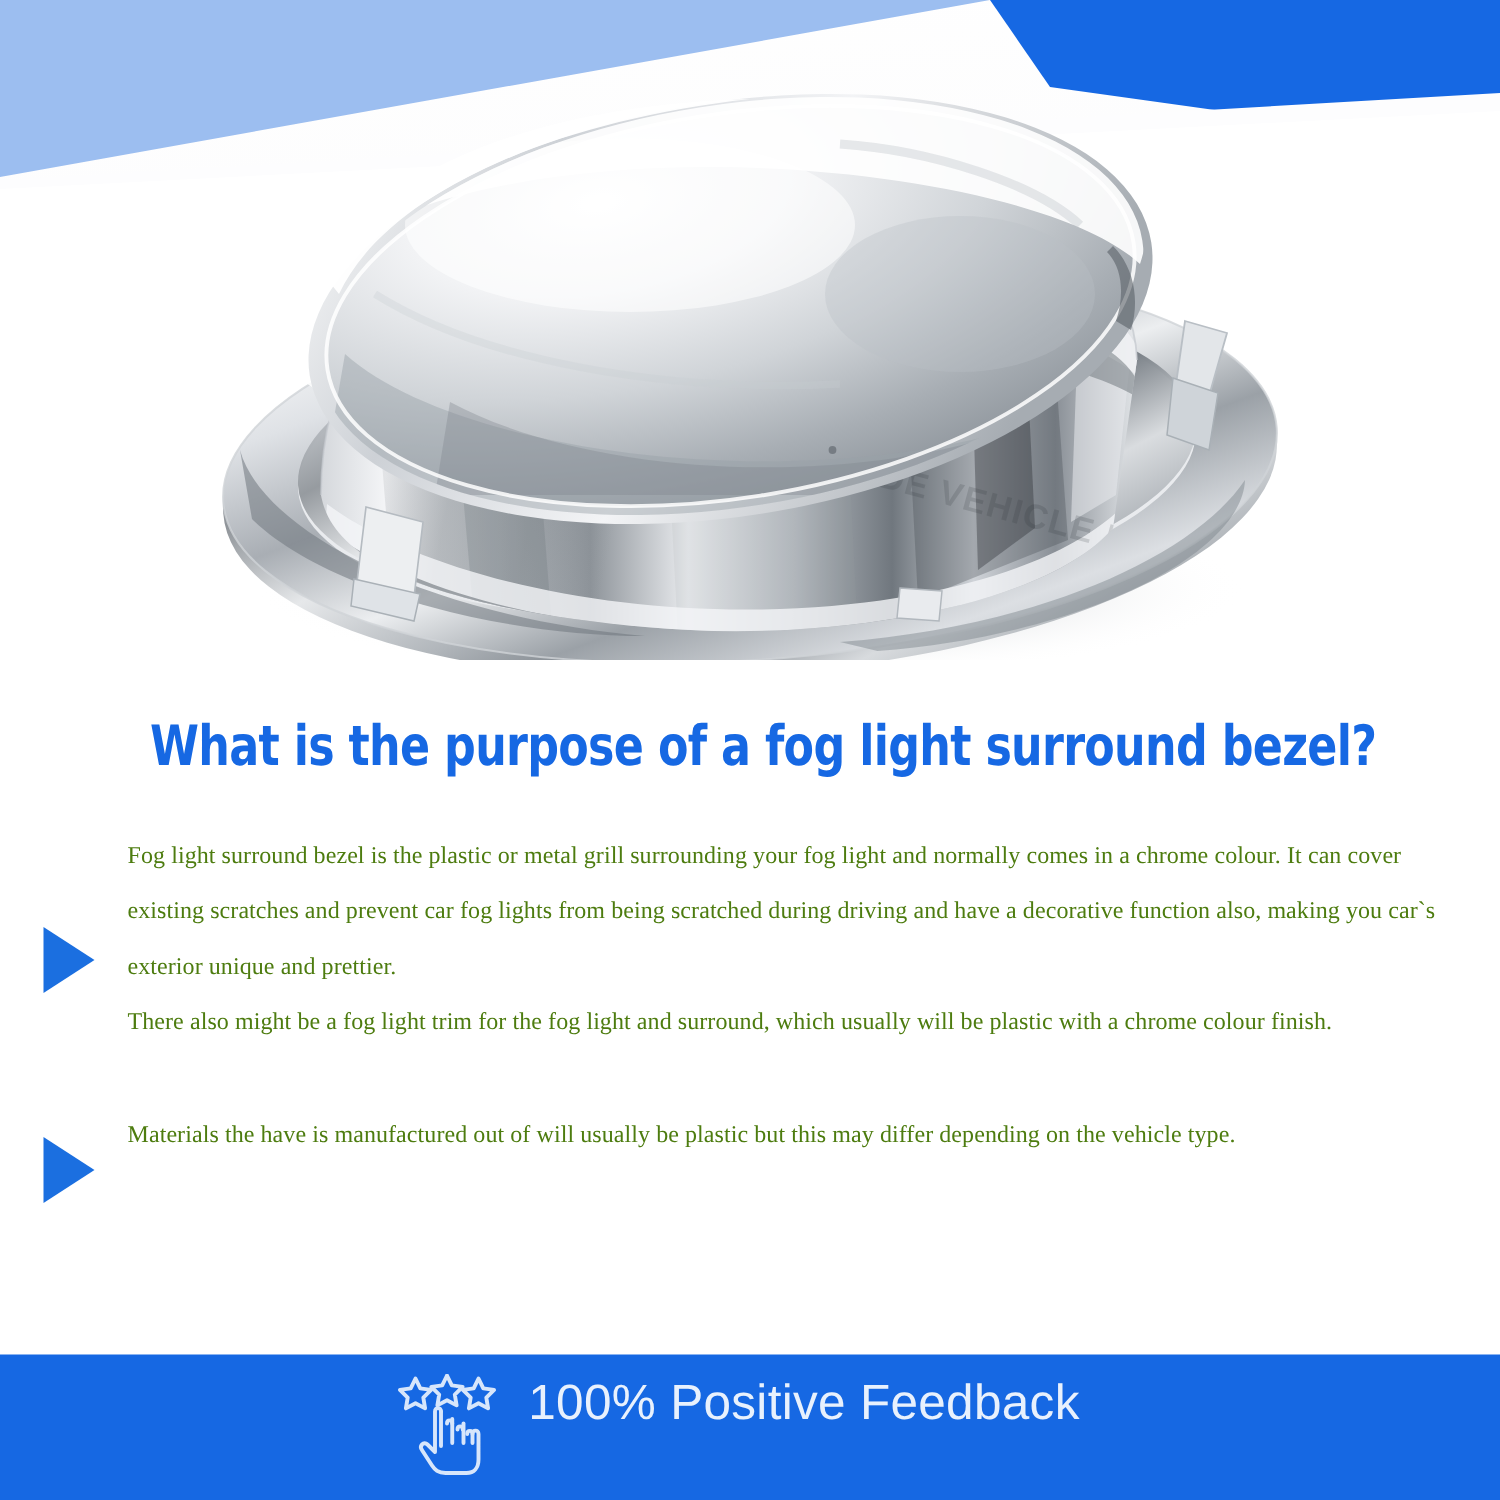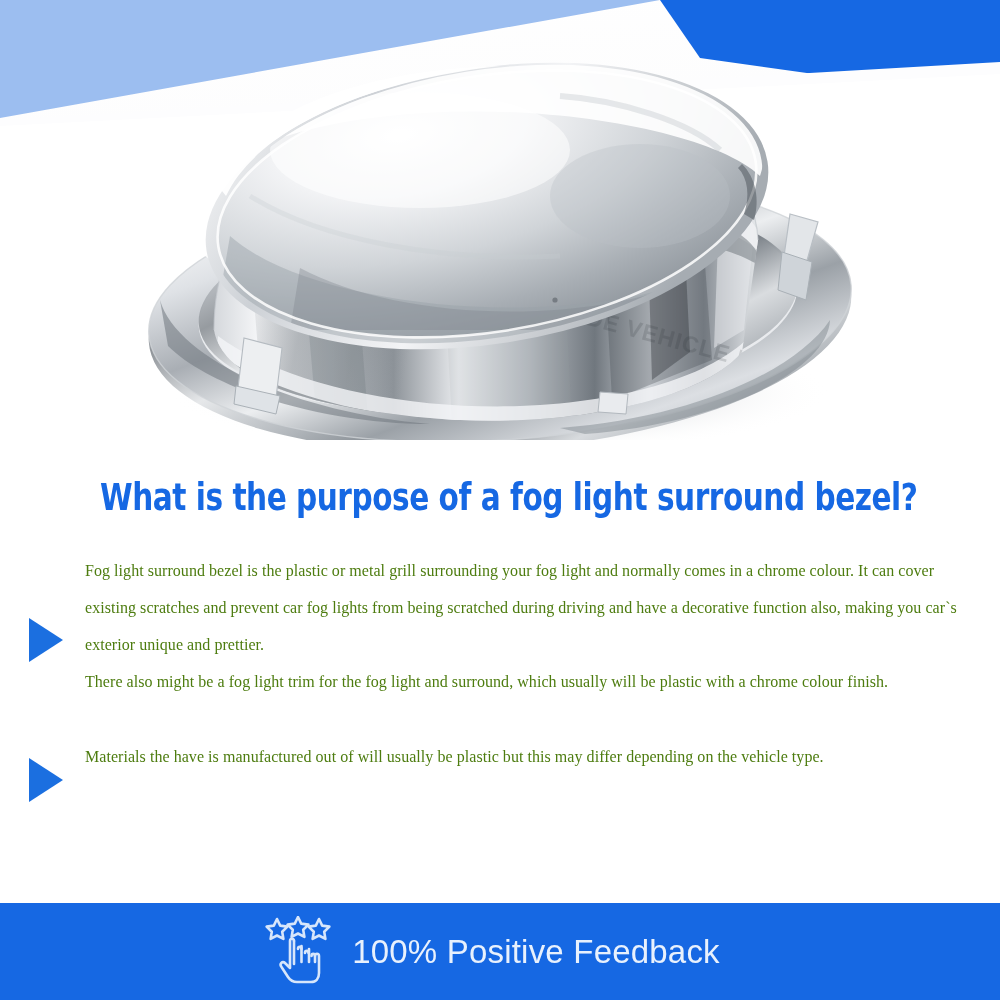--- a/index.html
+++ b/index.html
@@ -101,21 +101,20 @@
     top: 903px;
     width: 1000px;
     height: 97px;
     background: #1668e3;
     display: flex;
     align-items: center;
     justify-content: center;
   }
   .footer-inner {
     display: flex;
-    align-items: center;
     gap: 14px;
     transform: translateX(-8px);
   }
   .feedback-icon {
     display: block;
     width: 74px;
     height: 72px;
   }
   .footer-text {
     font-family: "Liberation Sans", sans-serif;

